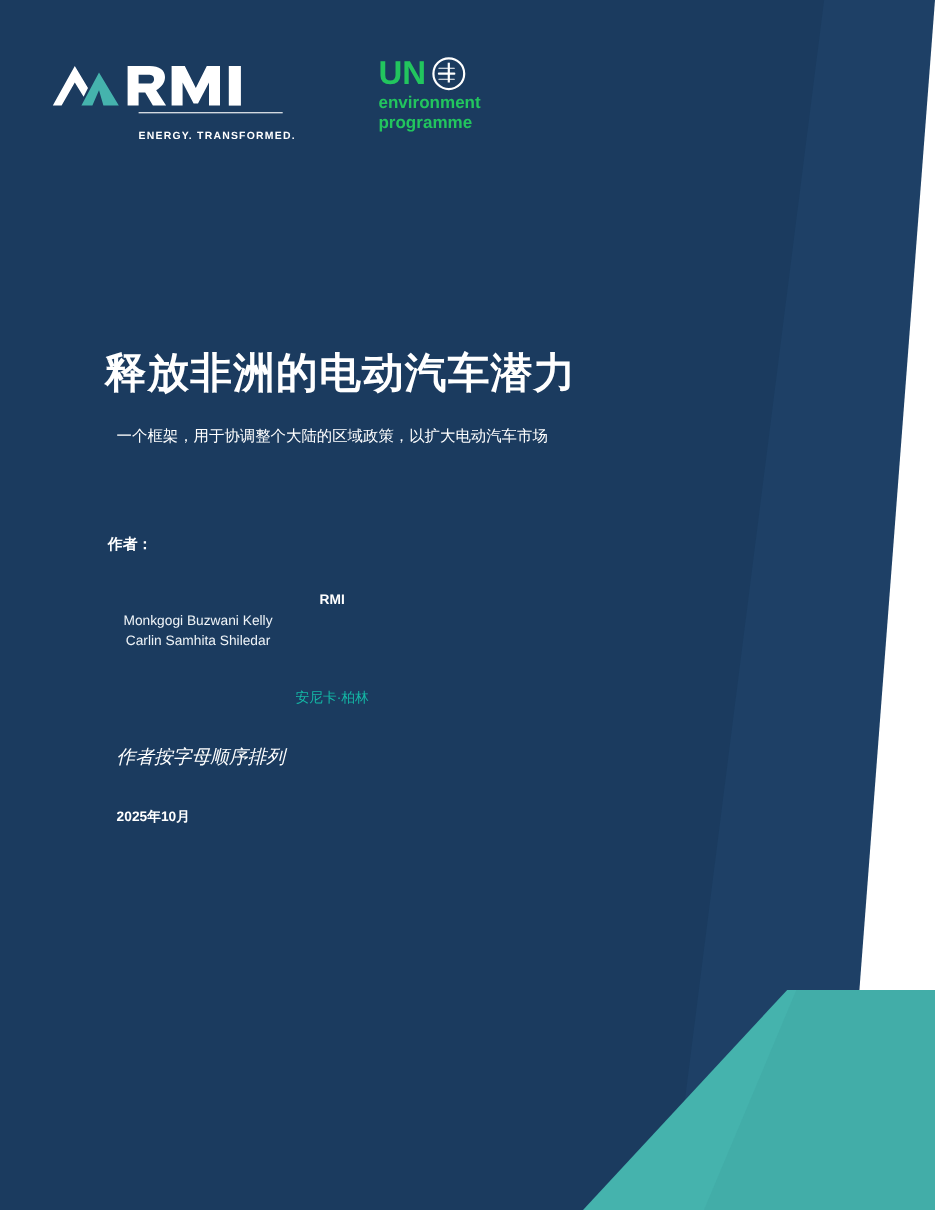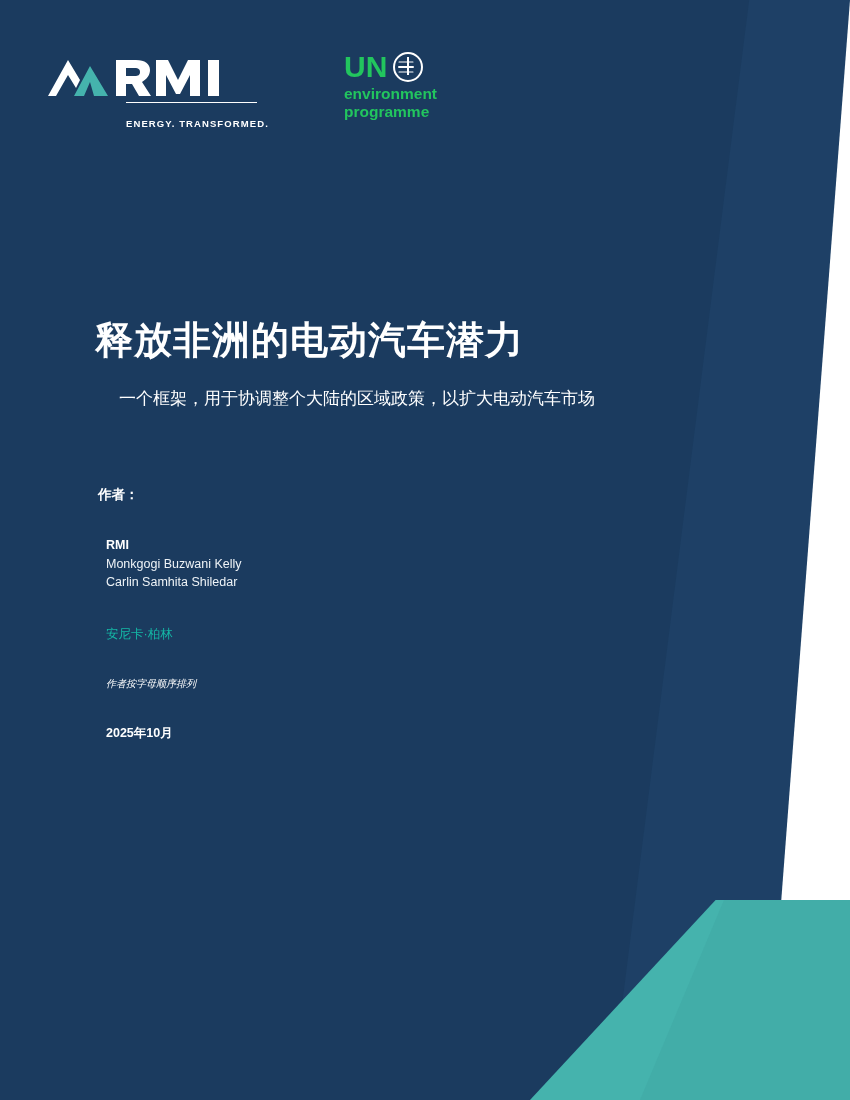--- a/index.html
+++ b/index.html
@@ -165,42 +165,43 @@
   .doc-title {
     color: #ffffff;
     font-size: 38px;
     font-weight: bold;
     letter-spacing: 1px;
     line-height: 1.2;
     margin: 0;
   }
   .doc-subtitle {
     color: #ffffff;
-    font-size: 17px;
+    font-size: 14px;
     line-height: 1.5;
-    margin: 22px 0 0 24px;
+    margin: 22px 0 0 11px;
     font-weight: normal;
   }
 
   
   .authors {
     position: absolute;
     left: 98px;
     top: 486px;
     color: #ffffff;
     width: 400px;
   }
   .authors-heading {
     font-size: 13.5px;
     font-weight: bold;
     margin: 0 0 34px 0;
   }
   .org-block {
     margin-left: 8px;
     margin-bottom: 34px;
+    text-align: center;
   }
   .org-name {
     font-size: 12.5px;
     font-weight: bold;
     margin: 0 0 3px 0;
   }
   .org-people {
     font-size: 12.5px;
     line-height: 1.45;
     margin: 0;
@@ -209,21 +210,21 @@
     color: #eef3f7;
   }
   .org-people-cn {
     font-size: 12.5px;
     line-height: 1.45;
     margin: 0;
     color: #14b8a6;
   }
   .authors-note {
     font-style: italic;
-    font-size: 10px;
+    font-size: 17px;
     margin: 0 0 34px 8px;
     color: #ffffff;
   }
   .pub-date {
     font-size: 12.5px;
     font-weight: bold;
     margin: 0 0 0 8px;
     color: #ffffff;
   }
 </style>

